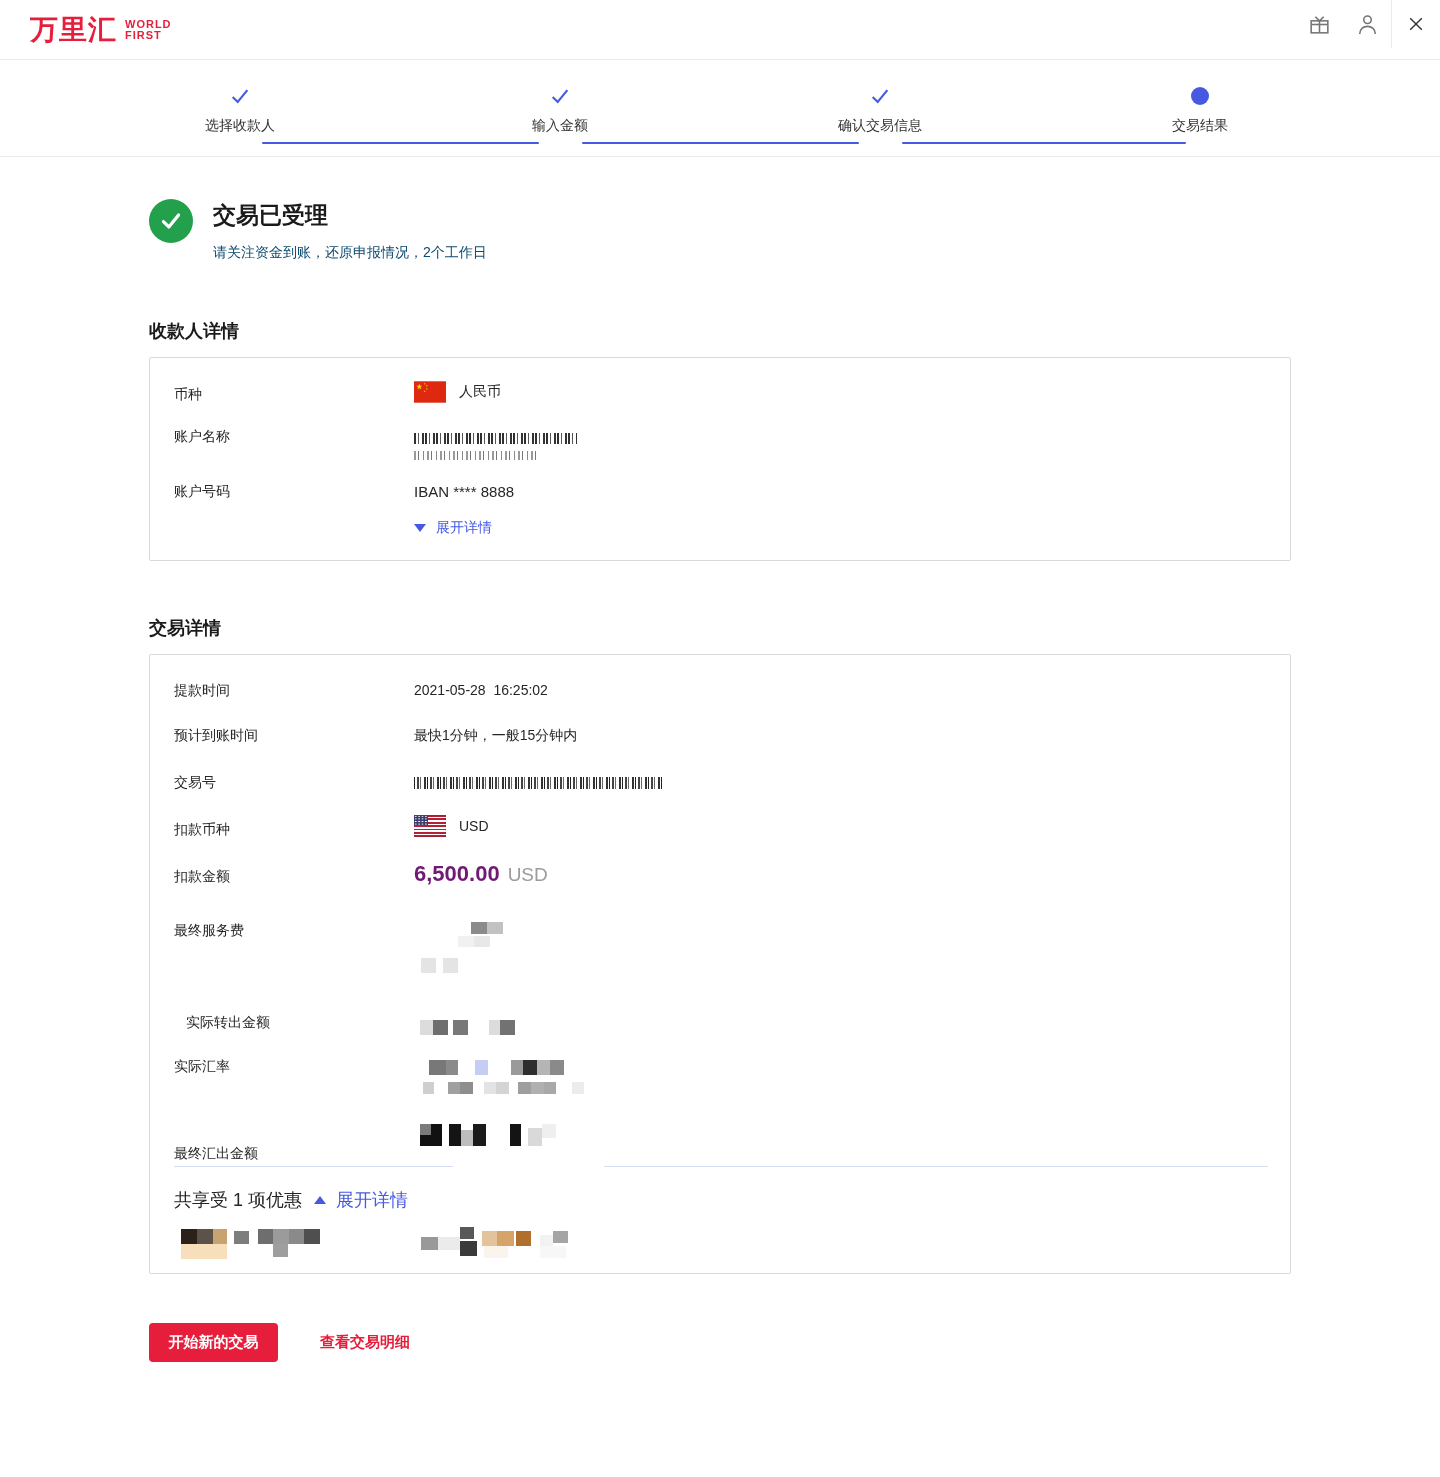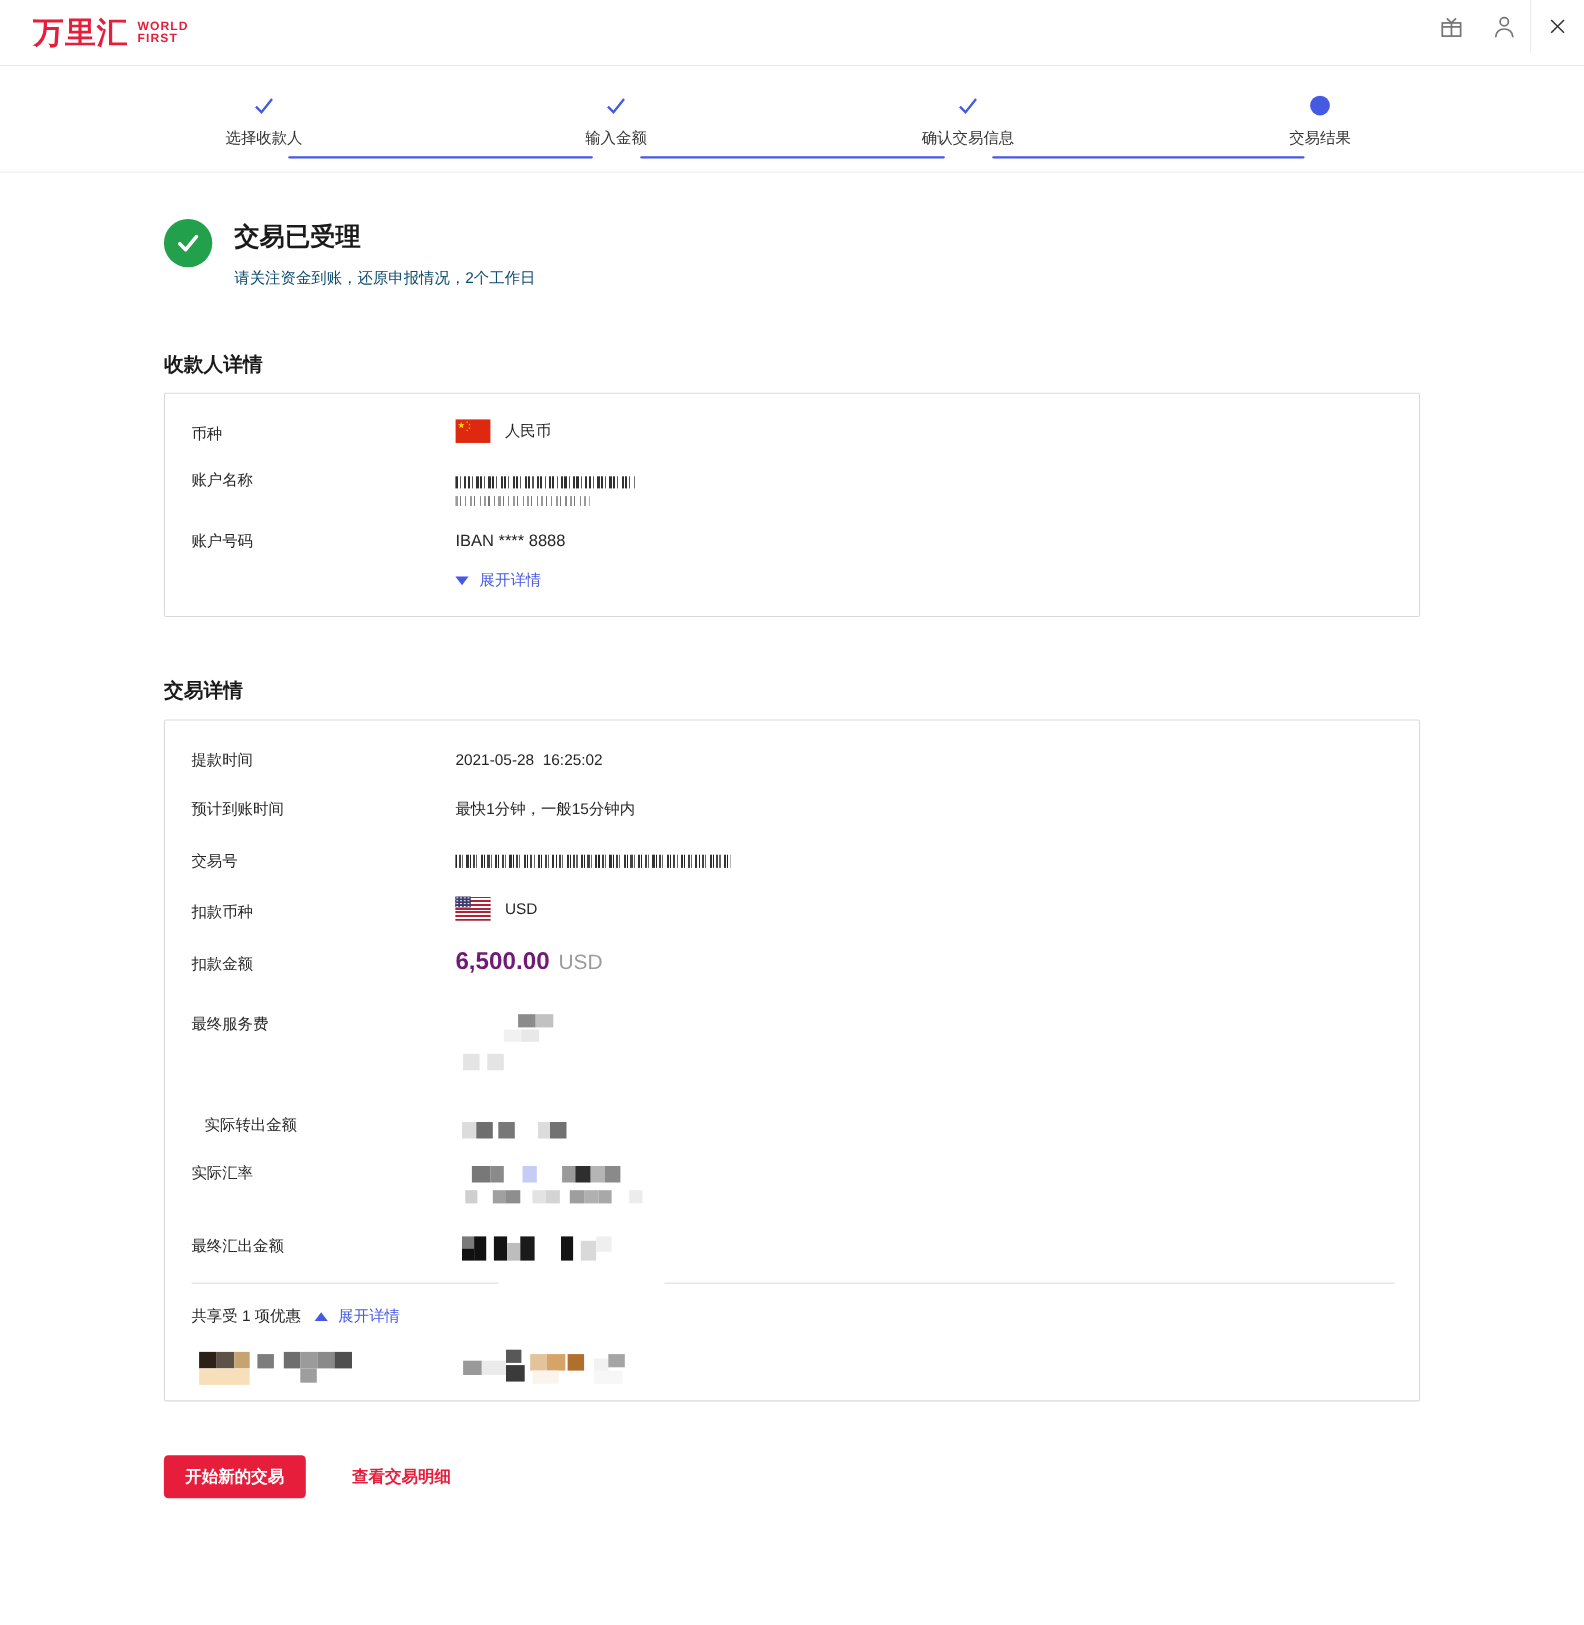--- a/index.html
+++ b/index.html
@@ -56,21 +56,21 @@
 
   .expand-link { display:flex; align-items:center; gap:10px; color:#4659e2; font-size:14px; cursor:pointer; }
   .tri-down { width:0; height:0; border-left:6px solid transparent; border-right:6px solid transparent; border-top:8px solid #4659e2; }
   .tri-up { width:0; height:0; border-left:6px solid transparent; border-right:6px solid transparent; border-bottom:8px solid #4659e2; }
 
   .mosaic { position:absolute; }
   .mosaic span { position:absolute; display:block; }
 
   .divider-seg { position:absolute; height:1px; background:#d5ddf1; }
 
-  .promo-row { position:absolute; left:24px; top:533px; display:flex; align-items:center; gap:12px; font-size:14px; color:#262626; }
+  .promo-row { position:absolute; left:24px; top:533px; display:flex; align-items:center; gap:12px; font-size:18px; color:#262626; }
   .promo-expand { display:flex; align-items:center; gap:10px; color:#4659e2; cursor:pointer; }
 
   .actions { margin-top:49px; display:flex; align-items:center; gap:42px; padding-bottom:116px; }
   .btn-primary { width:129px; height:39px; background:#e61e3c; color:#fff; font-size:15px; font-weight:600; border:none; border-radius:4px; cursor:pointer; font-family:inherit; }
   .btn-link { background:none; border:none; color:#e61e3c; font-size:15px; font-weight:600; cursor:pointer; font-family:inherit; }
 </style>
 </head>
 <body>
 
 <div class="header">
@@ -245,21 +245,21 @@
       <span style="left:34px;  top:22px; width:12px; height:12px; background:#a0a0a0;"></span>
       <span style="left:46px;  top:22px; width:13px; height:12px; background:#8e8e8e;"></span>
       <span style="left:70px;  top:22px; width:12px; height:12px; background:#e3e3e3;"></span>
       <span style="left:82px;  top:22px; width:13px; height:12px; background:#d4d4d4;"></span>
       <span style="left:104px; top:22px; width:13px; height:12px; background:#9e9e9e;"></span>
       <span style="left:117px; top:22px; width:13px; height:12px; background:#b0b0b0;"></span>
       <span style="left:130px; top:22px; width:12px; height:12px; background:#a8a8a8;"></span>
       <span style="left:158px; top:22px; width:12px; height:12px; background:#ececec;"></span>
     </div>
 
-    <div class="lab" style="top:469px;">最终汇出金额</div>
+    <div class="lab" style="top:490px;">最终汇出金额</div>
     <div class="mosaic" style="left:264px; top:467px; width:200px; height:26px;">
       <span style="left:6px;   top:2px; width:11px; height:11px; background:#7a7a7a;"></span>
       <span style="left:6px;   top:13px; width:11px; height:11px; background:#111;"></span>
       <span style="left:17px;  top:2px; width:11px; height:22px; background:#111;"></span>
       <span style="left:35px;  top:2px; width:12px; height:22px; background:#141414;"></span>
       <span style="left:47px;  top:8px; width:12px; height:16px; background:#bdbdbd;"></span>
       <span style="left:59px;  top:2px; width:13px; height:22px; background:#1a1a1a;"></span>
       <span style="left:96px;  top:2px; width:11px; height:22px; background:#141414;"></span>
       <span style="left:114px; top:6px; width:14px; height:18px; background:#d9d9d9;"></span>
       <span style="left:128px; top:2px; width:14px; height:14px; background:#efefef;"></span>

